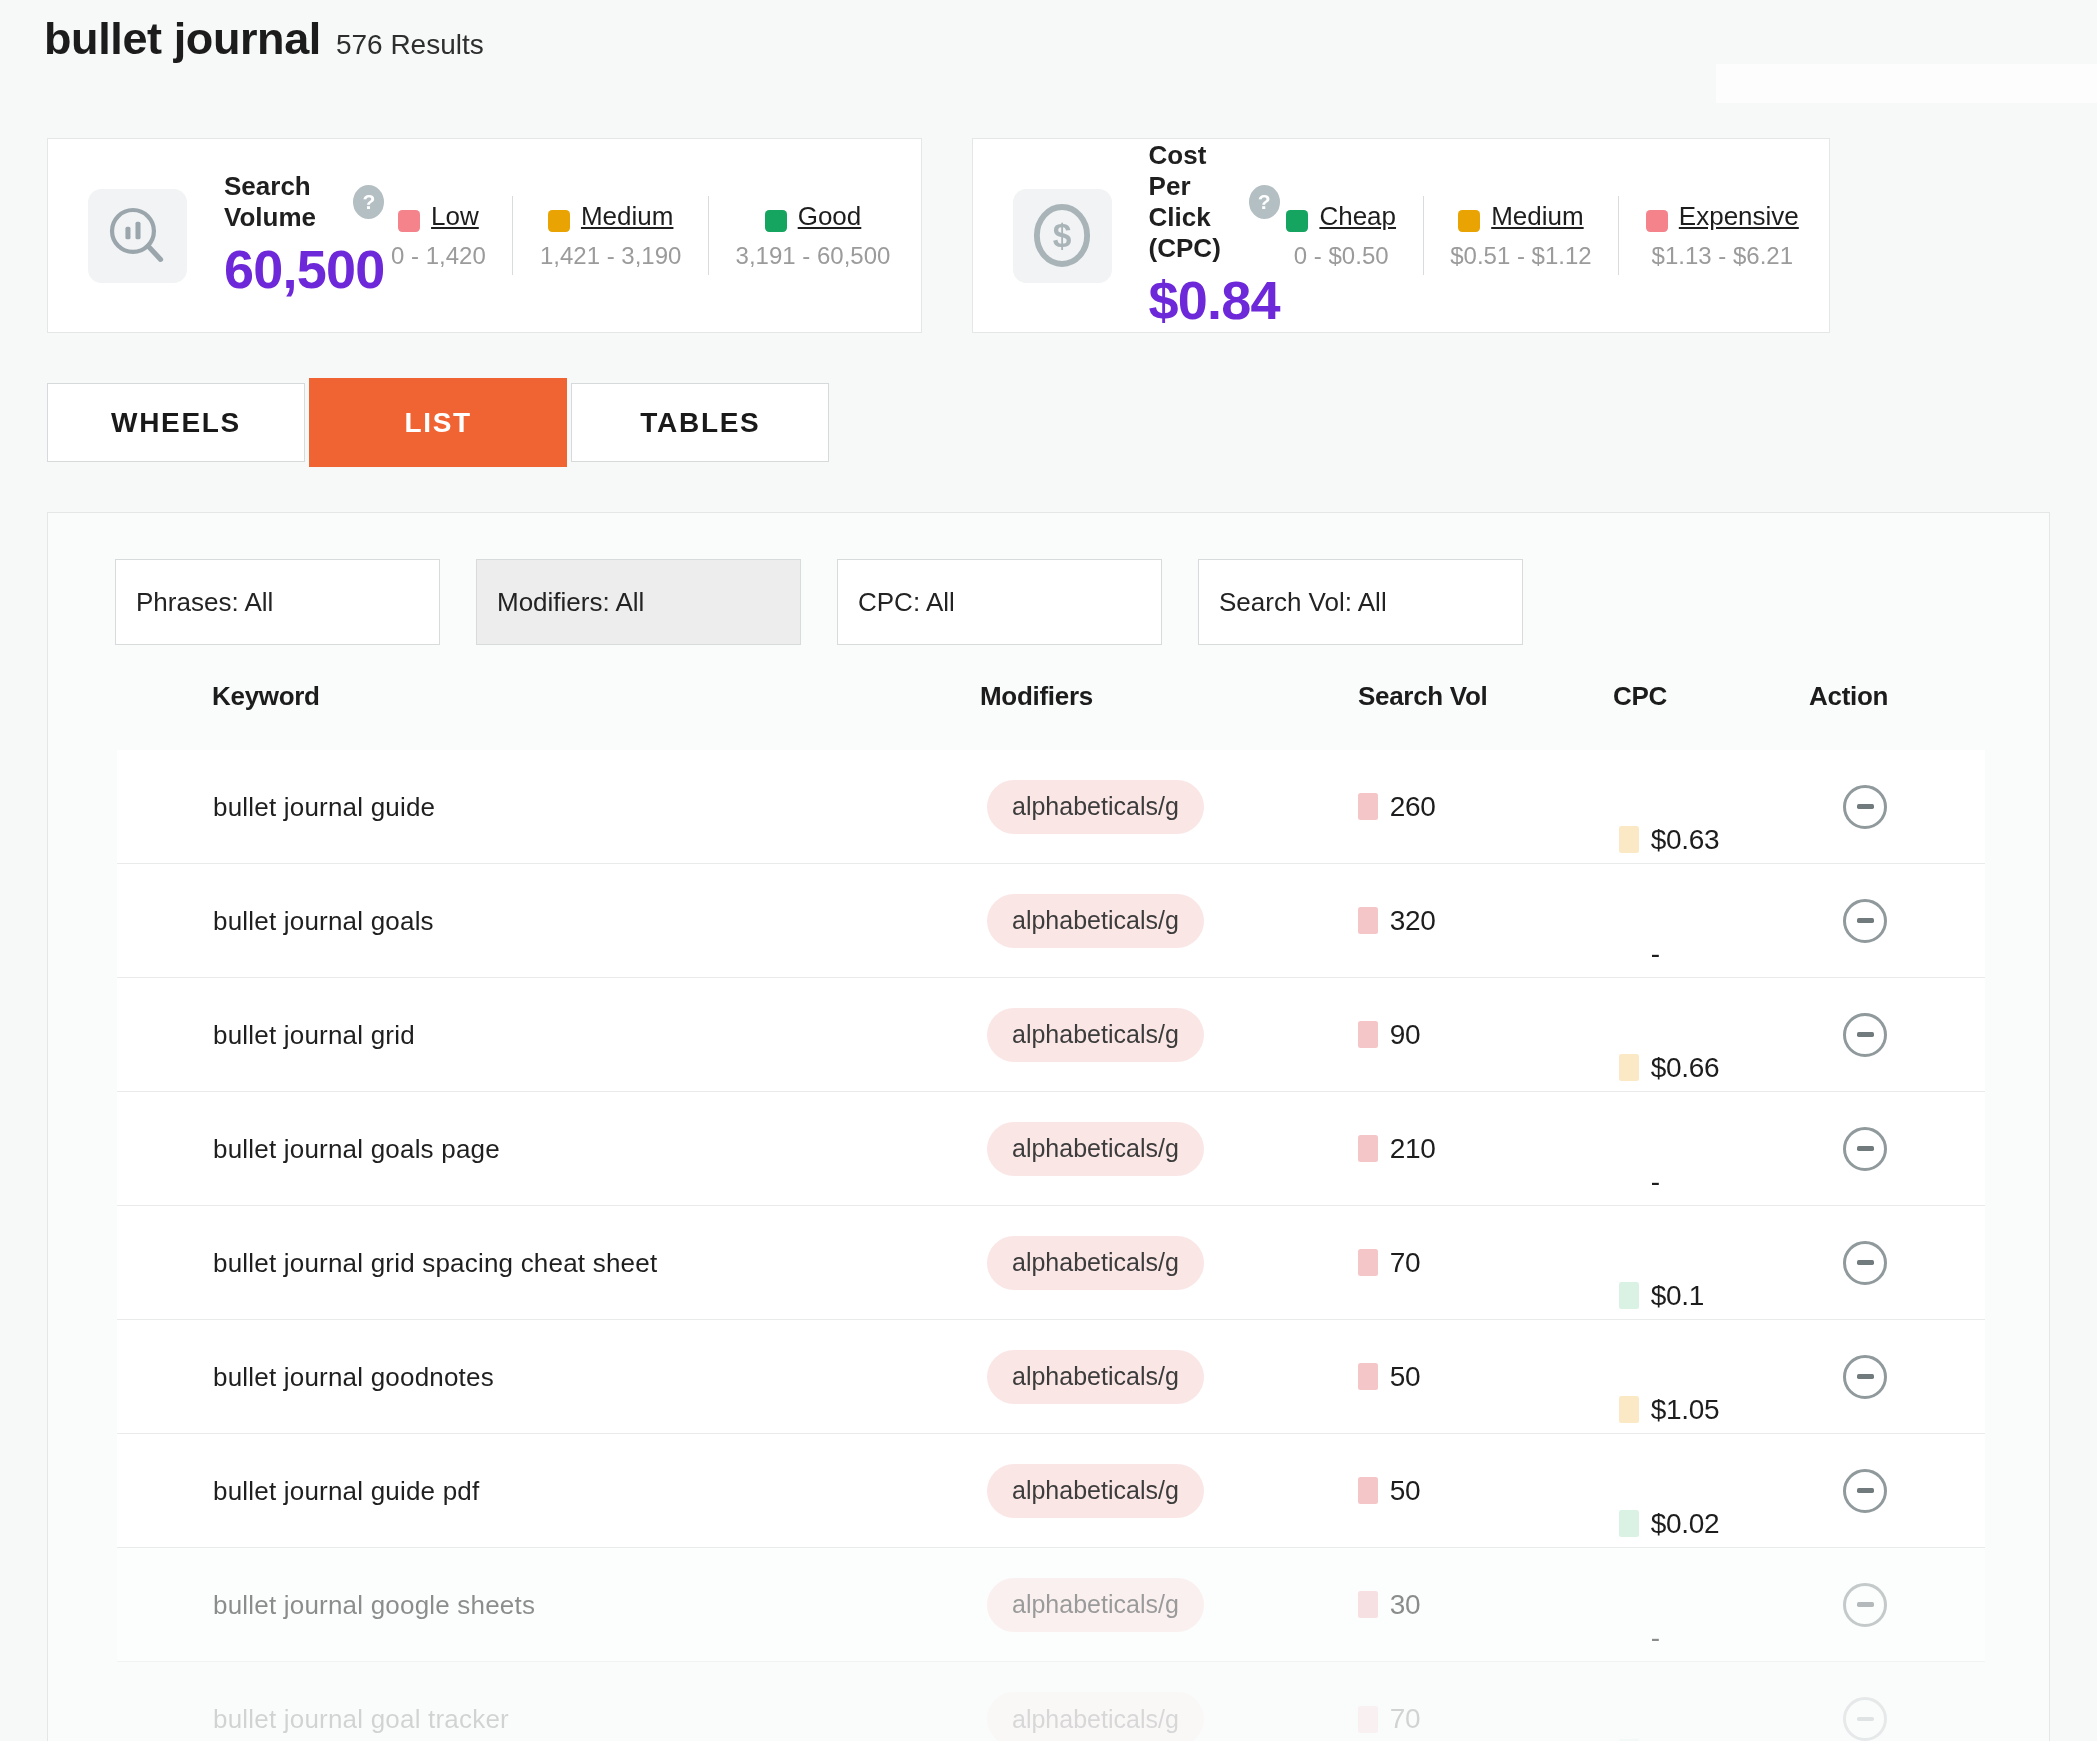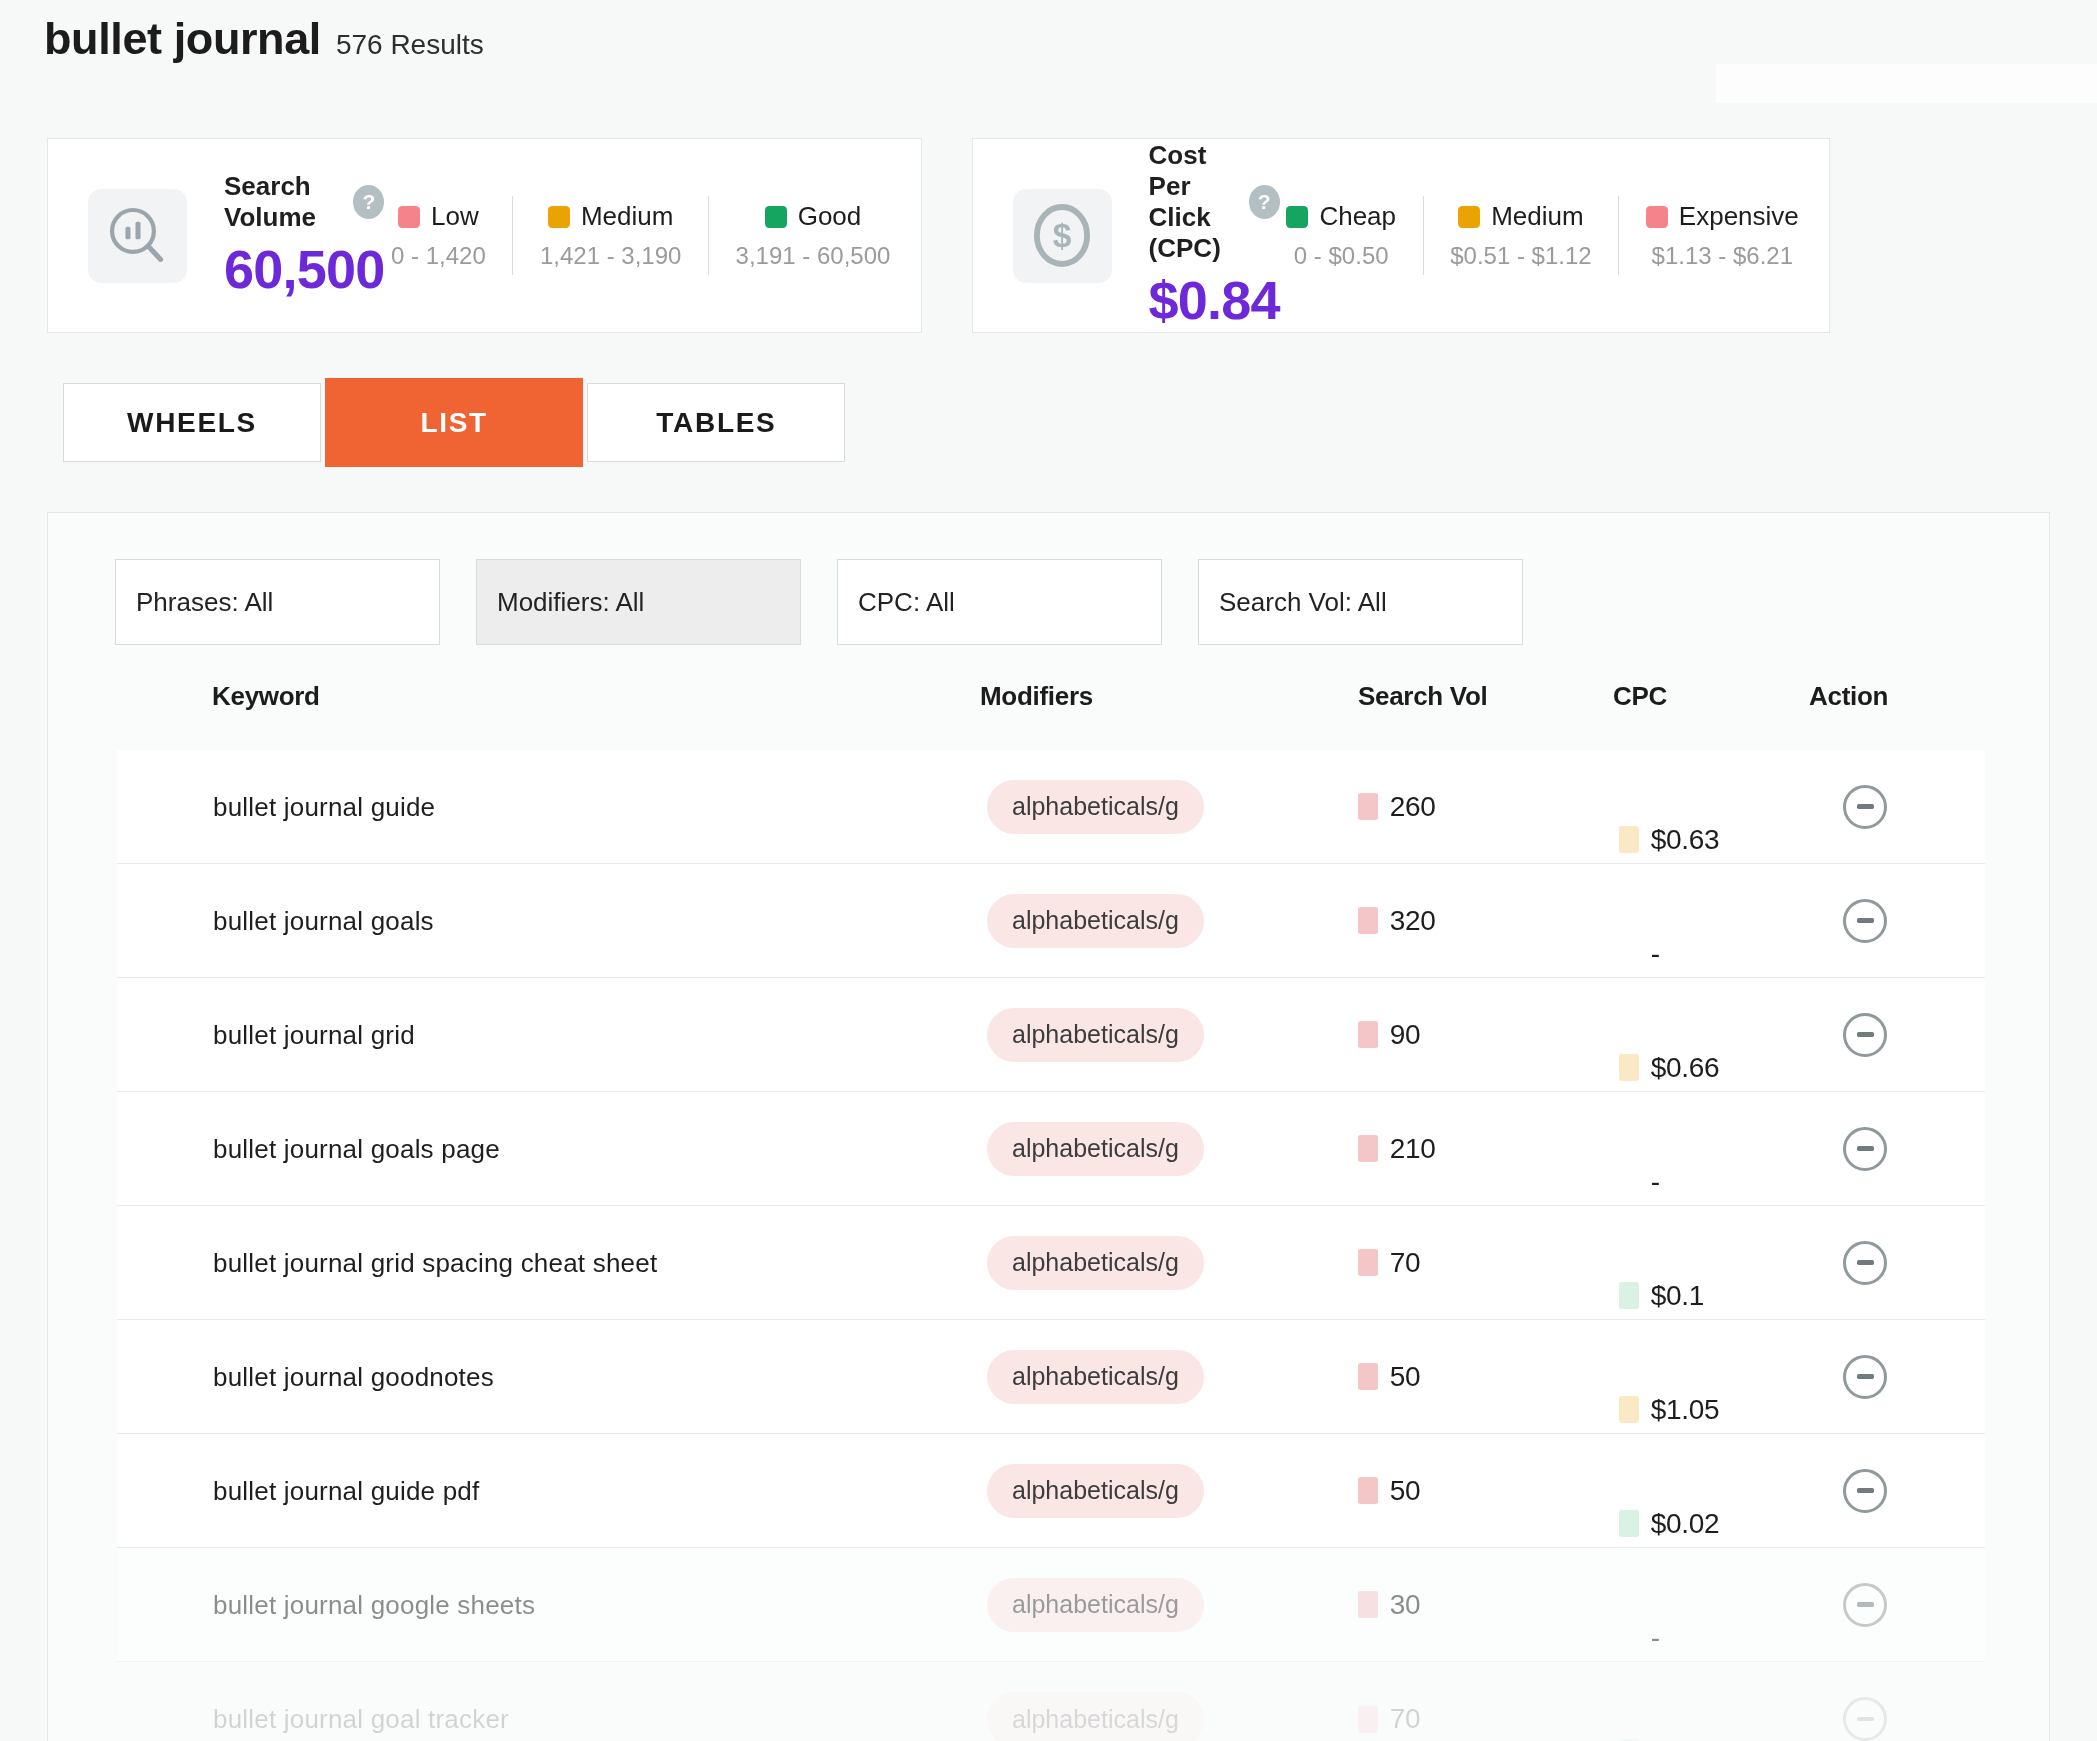--- a/index.html
+++ b/index.html
@@ -31,28 +31,28 @@
   .stat-text { display:flex; flex-direction:column; }
   .stat-label-row { display:flex; align-items:center; gap:13.4px; }
   .stat-label { font-size:26px; font-weight:700; color:#1f1f1f; }
   .help-bubble {
     width:31px; height:34px; border-radius:50%; background:#b3bfc3; color:#ffffff;
     font-size:21px; font-weight:700; display:flex; align-items:center; justify-content:center; flex:0 0 auto;
   }
   .stat-value { font-size:54px; font-weight:700; color:#6d28d9; letter-spacing:-0.8px; margin-top:5px; }
   .legend { margin-left:auto; display:flex; align-items:center; }
   .legend-item { display:flex; flex-direction:column; align-items:center; padding:0 6.7px; }
-  .legend-top { display:flex; align-items:center; gap:11px; }
+  .legend-top { display:flex; align-items:flex-end; gap:11px;text-decoration:underline; }
   .legend-square { width:22px; height:22px; border-radius:4.2px; }
   .legend-label { font-size:26px; color:#1d1d1d; }
   .legend-range { font-size:24px; color:#9b9b9b; margin-top:10px; white-space:nowrap; }
   .legend-divider { width:0.8px; height:79px; background:#d9dcdc; margin:0 20px; }
 
   
-  .tabs-row { position:absolute; left:63px; top:383px; height:79px; display:flex; gap:4.2px; align-items:center; }
+  .tabs-row { position:absolute; left:47px; top:383px; height:79px; display:flex; gap:4.2px; align-items:center; }
   .tab {
     width:258px; height:79px; background:#ffffff; border:0.8px solid #d6dadb;
     display:flex; align-items:center; justify-content:center;
     font-size:28px; font-weight:700; letter-spacing:1.7px; color:#1a1a1a; cursor:pointer;
   }
   .tab.active { background:#f06434; border:none; color:#ffffff; height:89px; }
 
   
   .panel {
     position:absolute; left:47px; top:512px; width:2003px; height:1259px;

